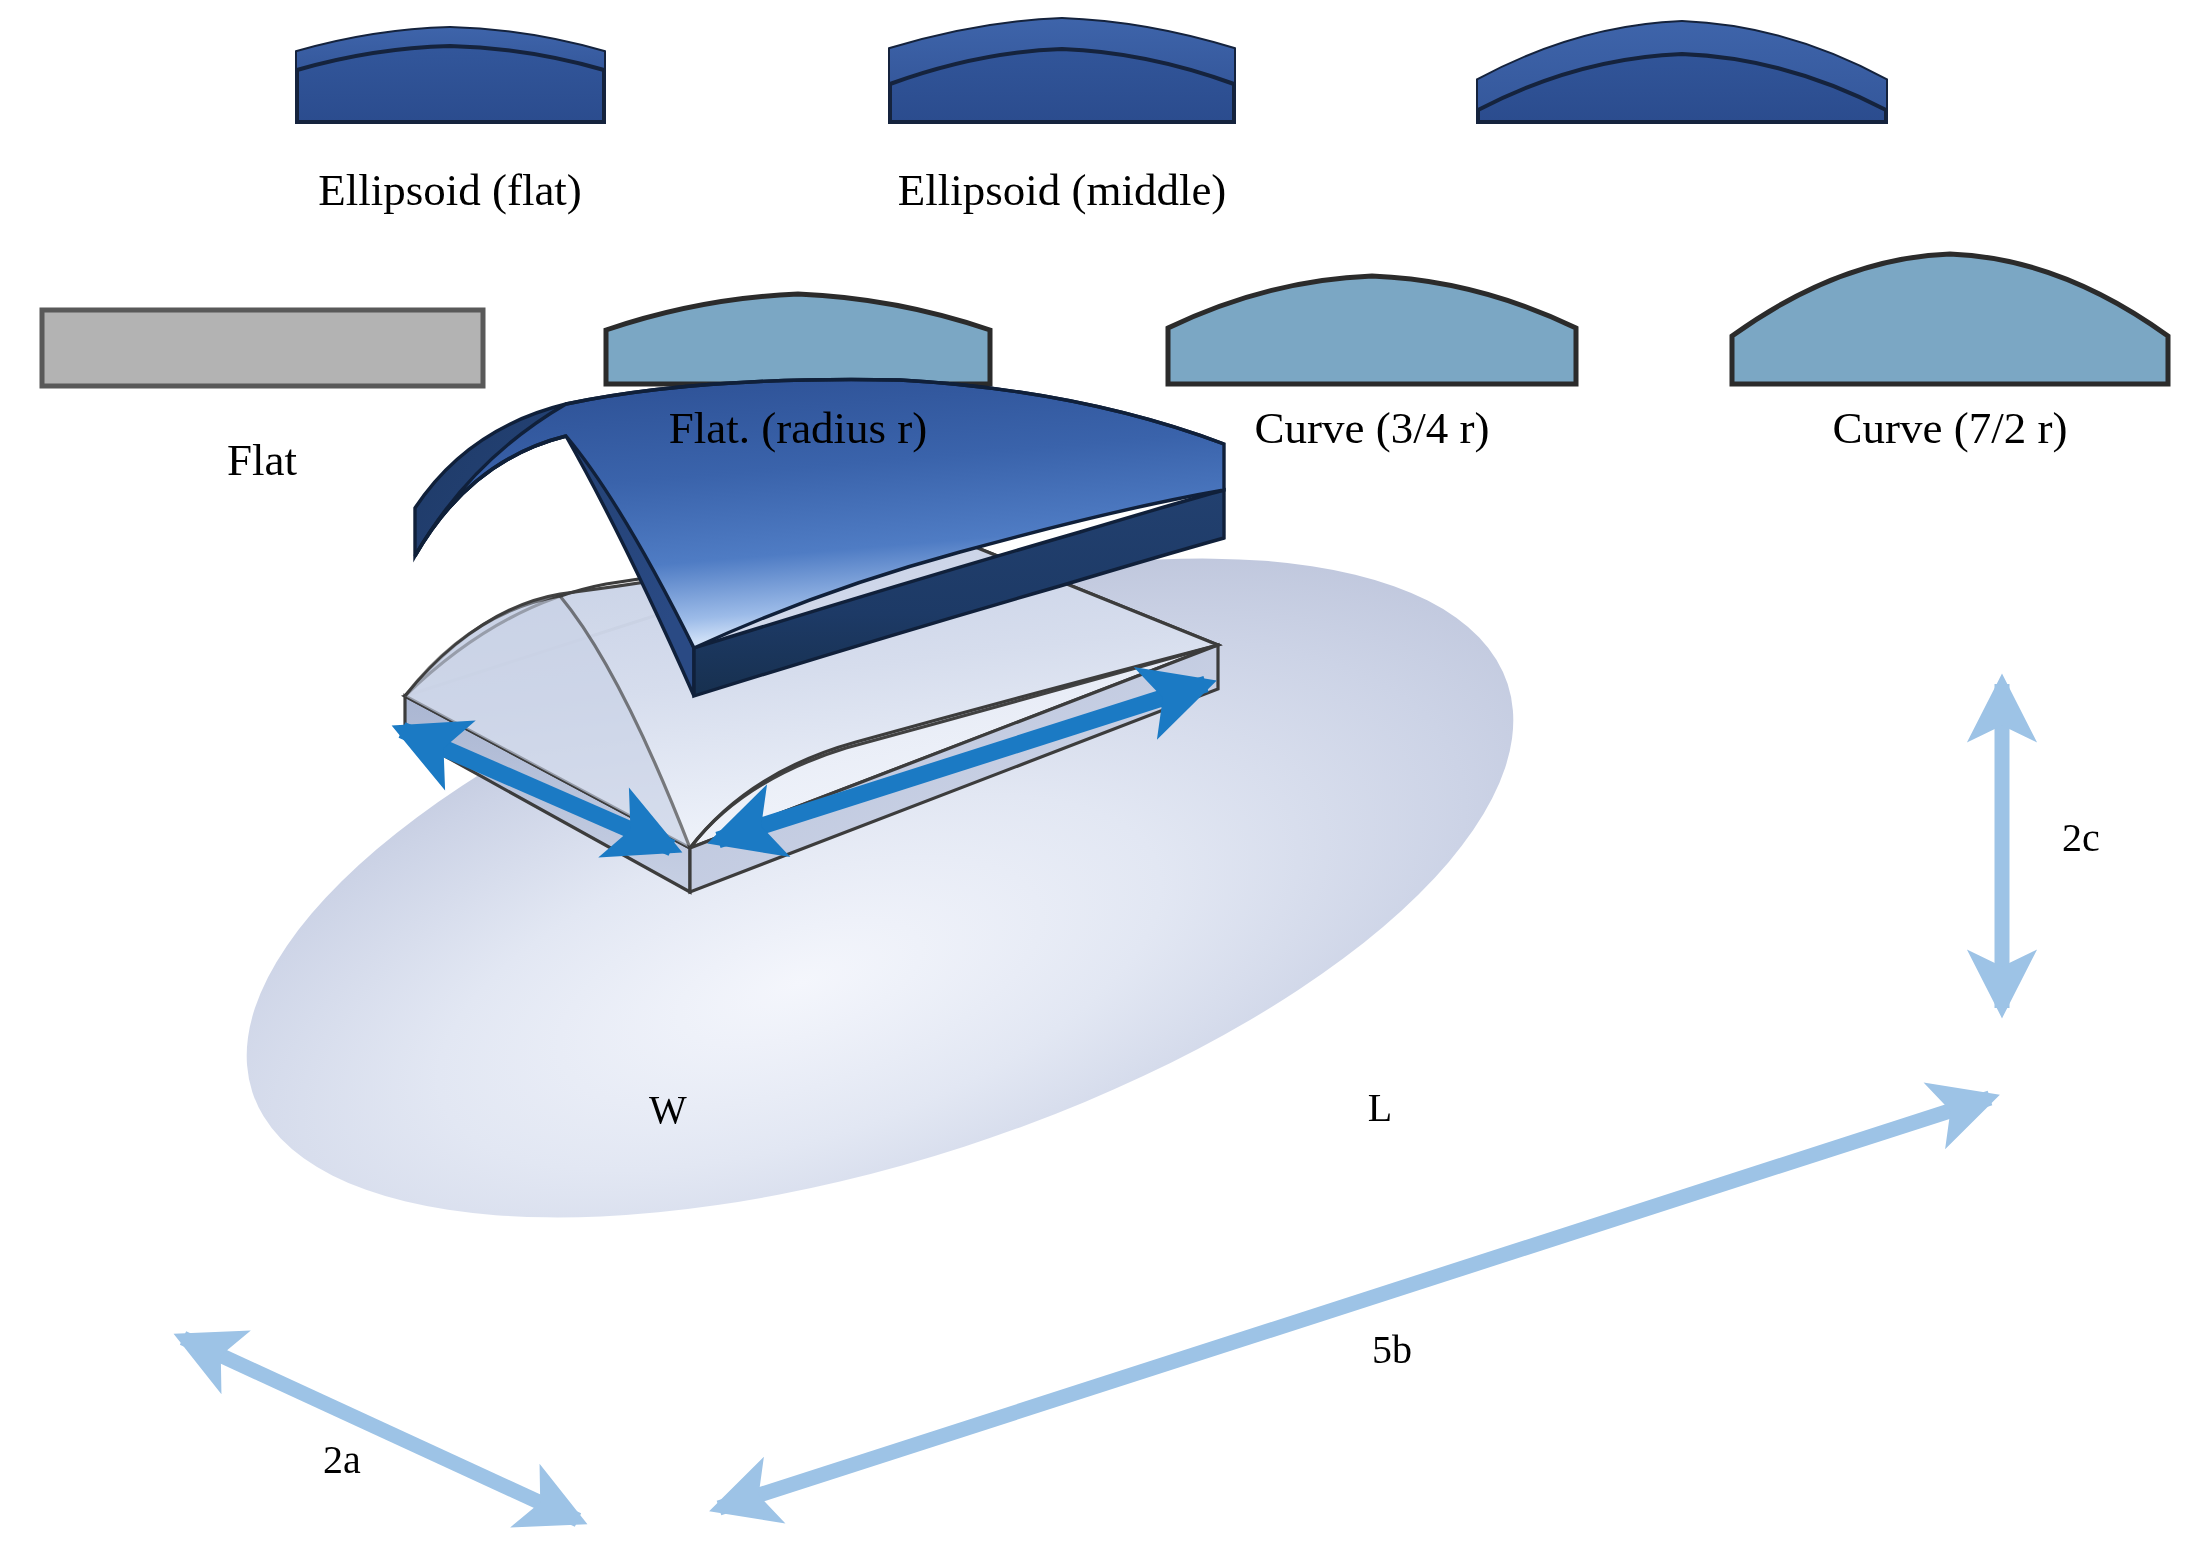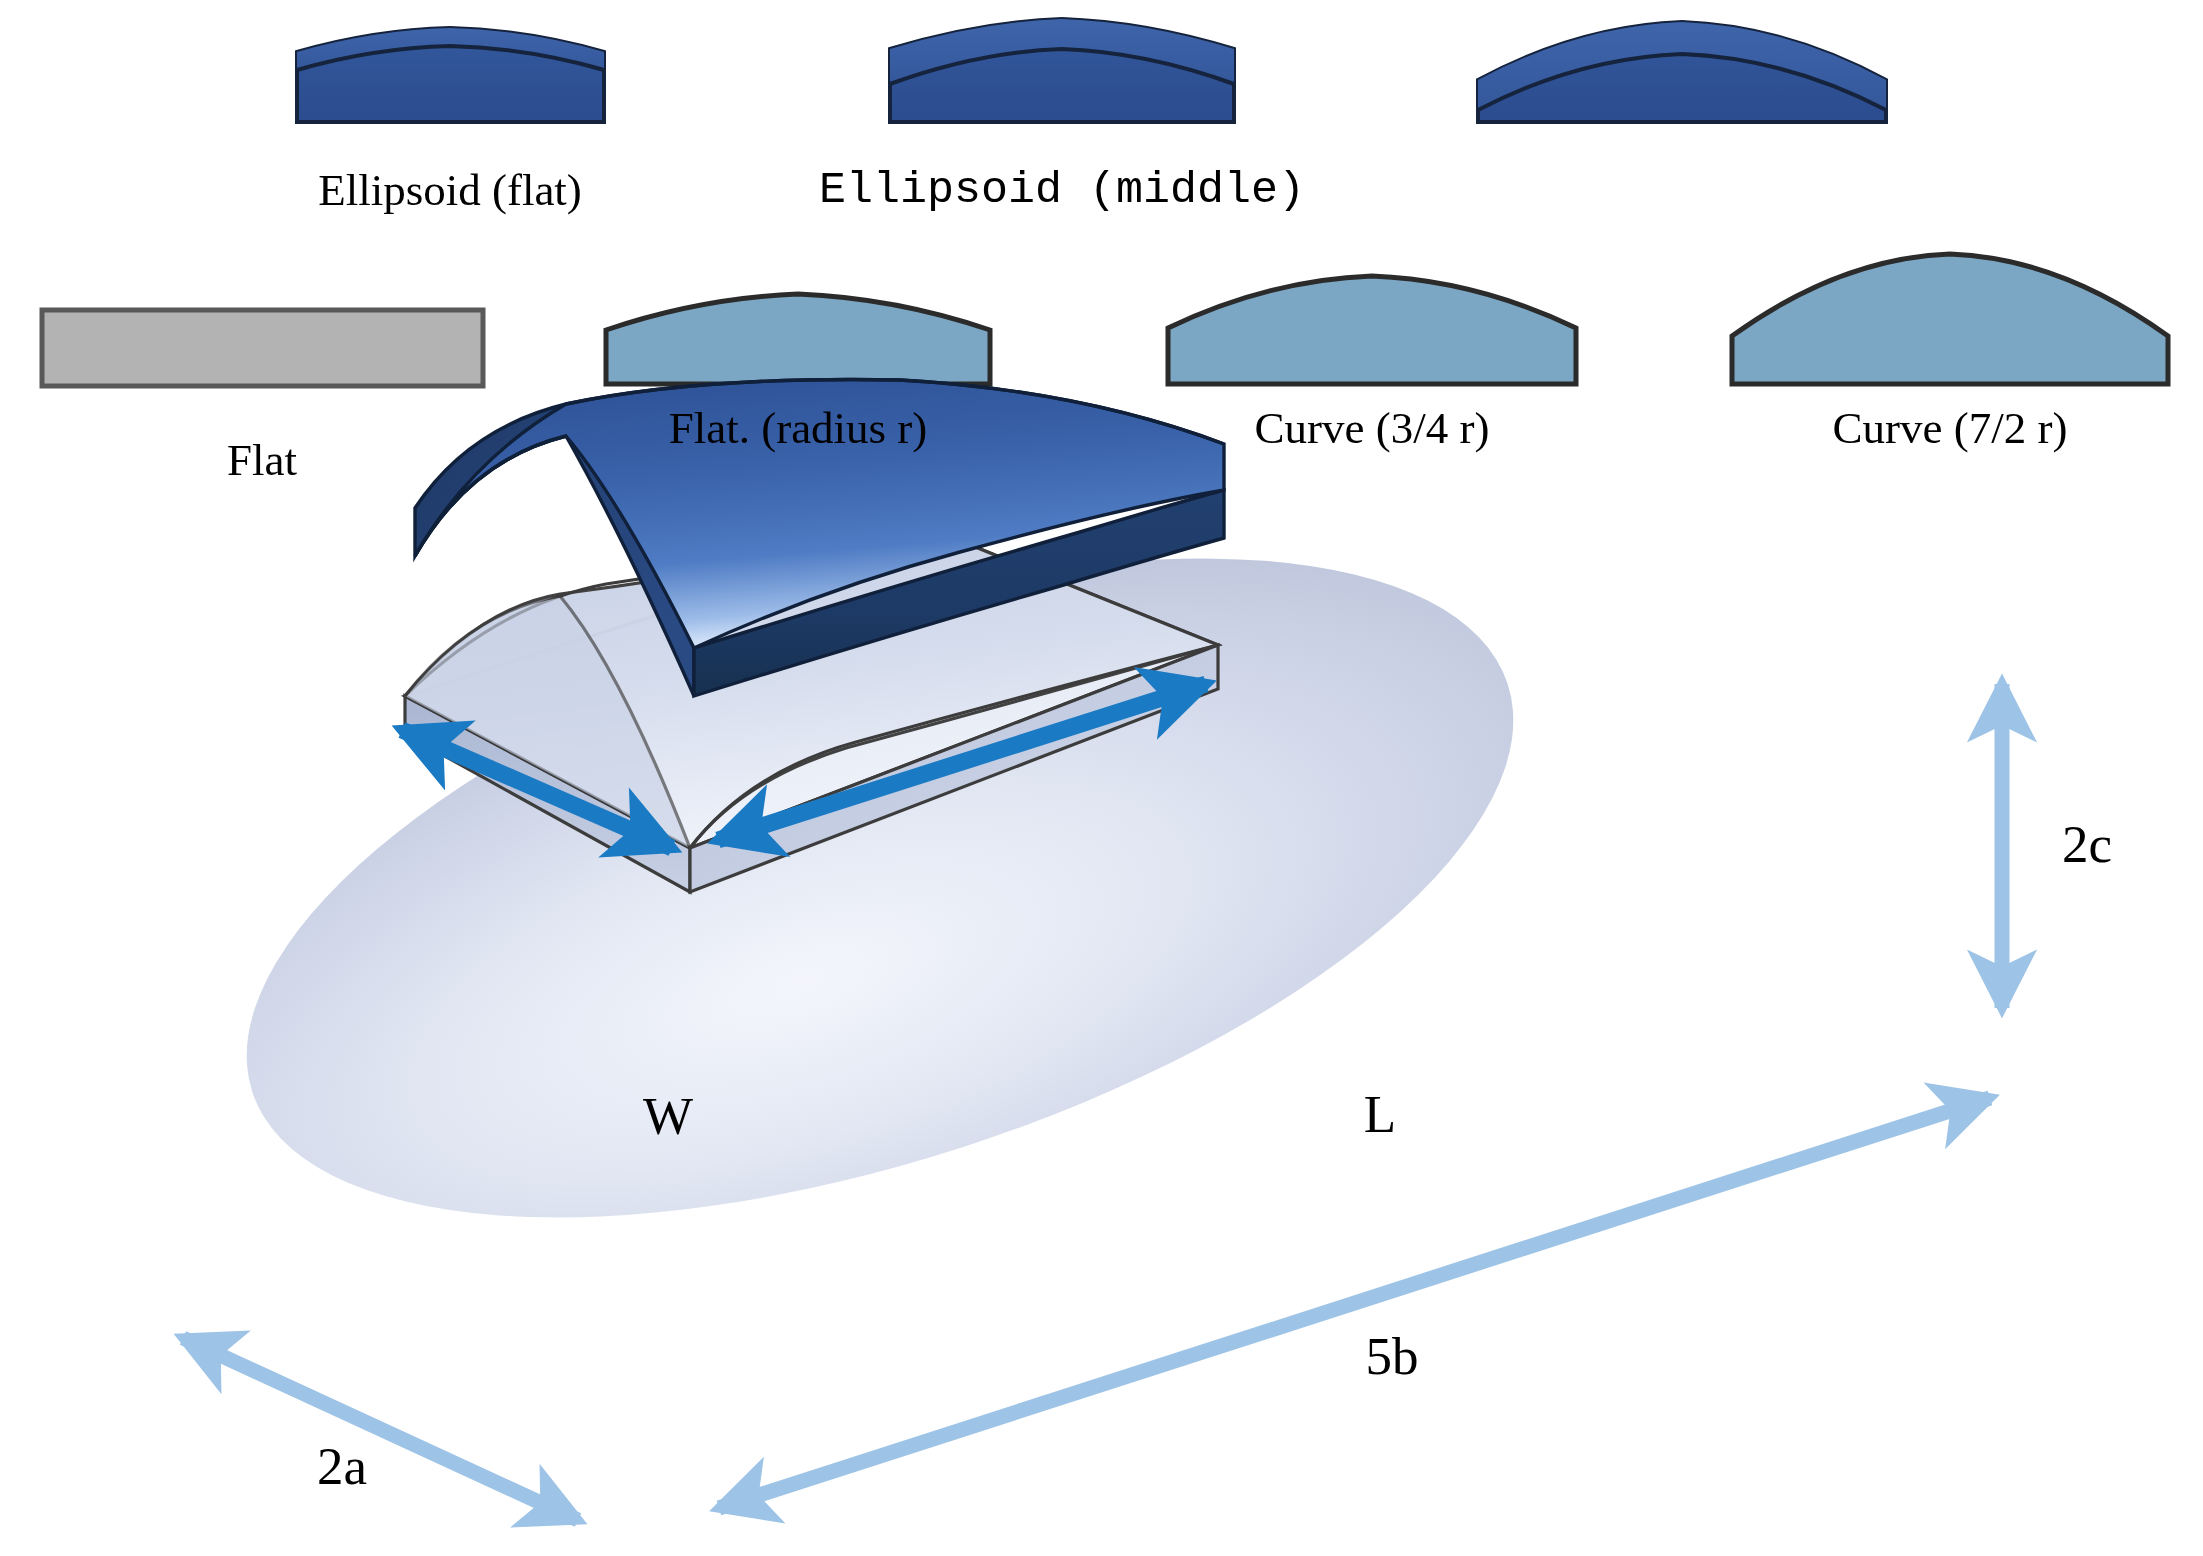--- a/index.html
+++ b/index.html
@@ -12,21 +12,21 @@
   #stage svg{position:absolute;left:0;top:0;width:2203px;height:1556px;display:block;}
   .lbl{
     position:absolute;
     font-family:"Liberation Serif","DejaVu Serif",serif;
     color:#000;
     white-space:nowrap;
     line-height:1;
     -webkit-user-select:none;user-select:none;
   }
   .shape-label{font-size:45px;}
-  .dim-label{font-size:53px;}
+  .dim-label{font-size:40px;}
   .ctr{transform:translateX(-50%);}
 </style>
 </head>
 <body>
 
 <div id="stage">
 
 <svg viewBox="0 0 2203 1556" xmlns="http://www.w3.org/2000/svg">
   <defs>
 
@@ -172,21 +172,21 @@
   </g>
 
   <g stroke="#9dc3e6" stroke-width="15" fill="none" stroke-linecap="butt">
     <line x1="2002" y1="676" x2="2002" y2="1000" marker-start="url(#mArrowLight)" marker-end="url(#mArrowLight)"></line>
     <line x1="719" y1="1500" x2="1990" y2="1090" marker-start="url(#mArrowLight)" marker-end="url(#mArrowLight)"></line>
     <line x1="183" y1="1330" x2="578" y2="1512" marker-start="url(#mArrowLight)" marker-end="url(#mArrowLight)"></line>
   </g>
 </svg>
 
 <div class="lbl shape-label ctr" style="left:450px;top:160px;">Ellipsoid (flat)</div>
-<div class="lbl shape-label ctr" style="left:1062px;top:160px;font-family:Liberation Mono, monospace;">Ellipsoid (middle)</div>
+<div class="lbl shape-label ctr" style="left:1062px;top:160px;">Ellipsoid (middle)</div>
 
 <div class="lbl shape-label ctr" style="left:262px;top:398px;margin-top:32px;">Flat</div>
 <div class="lbl shape-label ctr" style="left:798px;top:398px;">Flat. (radius r)</div>
 <div class="lbl shape-label ctr" style="left:1372px;top:398px;font-family:Liberation Serif, serif;">Curve (3/4 r)</div>
 <div class="lbl shape-label ctr" style="left:1950px;top:398px;">Curve (7/2 r)</div>
 
 <div class="lbl dim-label ctr" style="left:668px;top:1082px;">W</div>
 <div class="lbl dim-label ctr" style="left:1380px;top:1080px;">L</div>
 <div class="lbl dim-label" style="left:2062px;top:810px;">2c</div>
 <div class="lbl dim-label ctr" style="left:1392px;top:1322px;">5b</div>

